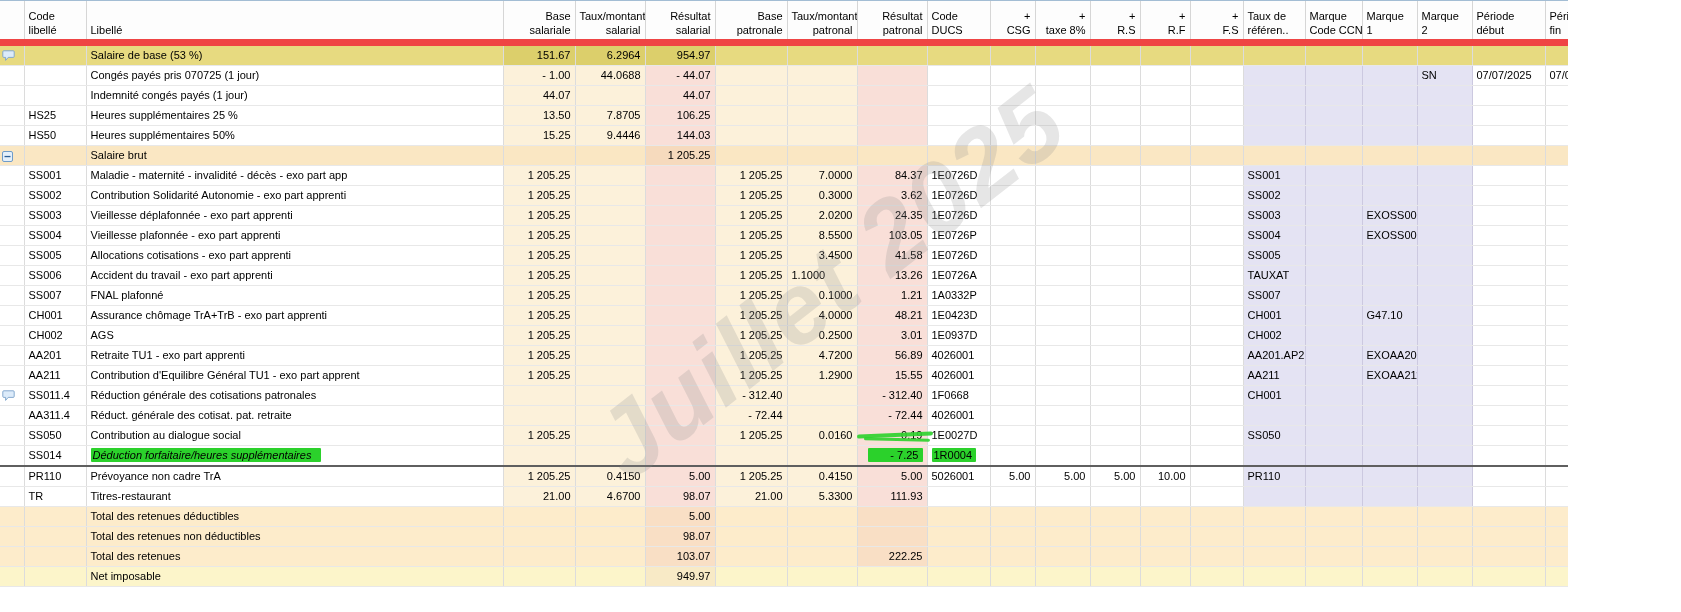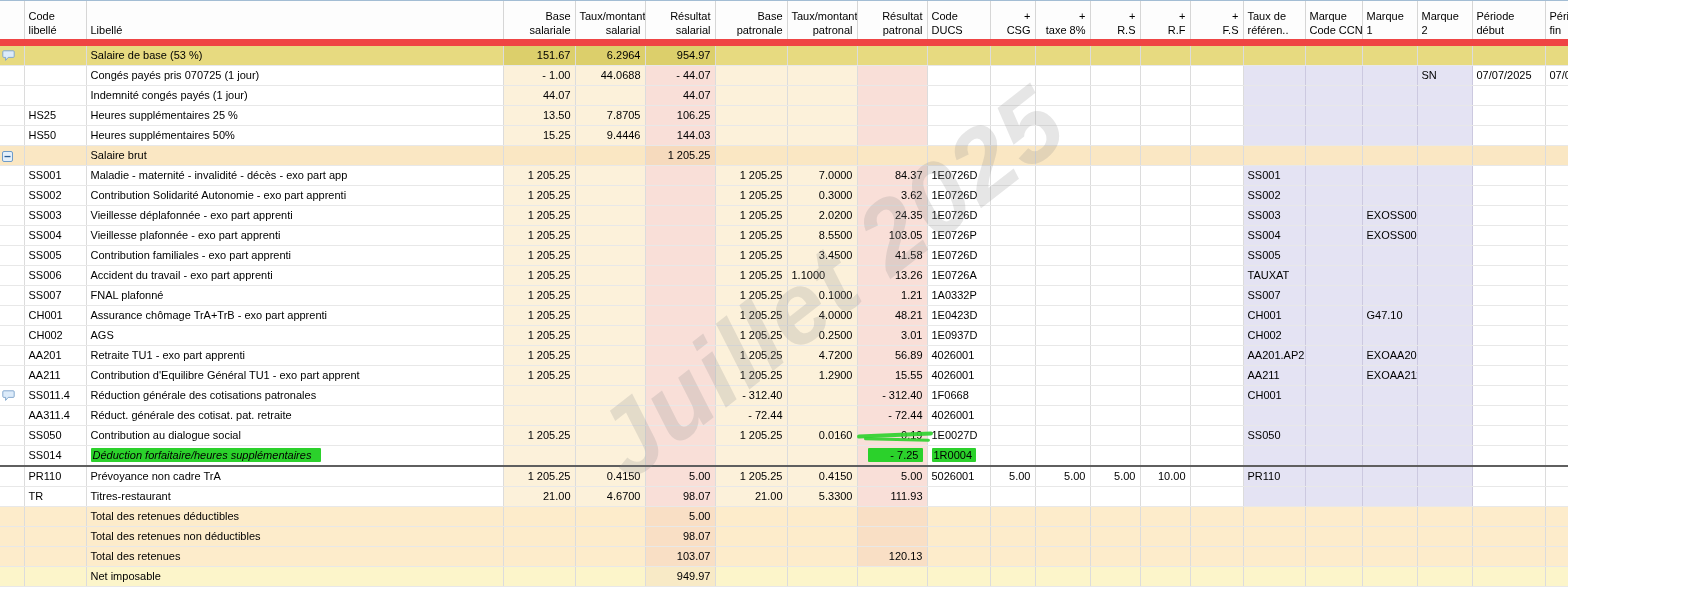--- a/index.html
+++ b/index.html
@@ -414,21 +414,21 @@
           <td class="c-taux_ref" style="text-align: left;">SS004</td>
           <td class="c-marque_ccn" style="text-align: left;"></td>
           <td class="c-marque1" style="text-align: left;">EXOSS004</td>
           <td class="c-marque2" style="text-align: left;"></td>
           <td class="c-periode_debut" style="text-align: left;"></td>
           <td class="c-periode_fin" style="text-align: left;"></td>
         </tr>
         <tr class="r-normal">
           <td class="c-icon" style="text-align: left;"></td>
           <td class="c-code" style="text-align: left;">SS005</td>
-          <td class="c-label" style="text-align: left;">Contribution familiales - exo part apprenti</td>
+          <td class="c-label" style="text-align: left;">Allocations cotisations - exo part apprenti</td>
           <td class="c-base_sal" style="text-align: right;">1 205.25</td>
           <td class="c-taux_sal" style="text-align: right;"></td>
           <td class="c-res_sal" style="text-align: right;"></td>
           <td class="c-base_pat" style="text-align: right;">1 205.25</td>
           <td class="c-taux_pat" style="text-align: right;">3.4500</td>
           <td class="c-res_pat" style="text-align: right;">41.58</td>
           <td class="c-ducs" style="text-align: left;">1E0726D</td>
           <td class="c-csg" style="text-align: right;"></td>
           <td class="c-taxe8" style="text-align: right;"></td>
           <td class="c-rs" style="text-align: right;"></td>
@@ -767,21 +767,21 @@
         </tr>
         <tr class="r-total">
           <td class="c-icon" style="text-align: left;"></td>
           <td class="c-code" style="text-align: left;"></td>
           <td class="c-label" style="text-align: left;">Total des retenues</td>
           <td class="c-base_sal" style="text-align: right;"></td>
           <td class="c-taux_sal" style="text-align: right;"></td>
           <td class="c-res_sal" style="text-align: right;">103.07</td>
           <td class="c-base_pat" style="text-align: right;"></td>
           <td class="c-taux_pat" style="text-align: right;"></td>
-          <td class="c-res_pat" style="text-align: right;">120.13</td>
+          <td class="c-res_pat" style="text-align: right;">222.25</td>
           <td class="c-ducs" style="text-align: left;"></td>
           <td class="c-csg" style="text-align: right;"></td>
           <td class="c-taxe8" style="text-align: right;"></td>
           <td class="c-rs" style="text-align: right;"></td>
           <td class="c-rf" style="text-align: right;"></td>
           <td class="c-fs" style="text-align: right;"></td>
           <td class="c-taux_ref" style="text-align: left;"></td>
           <td class="c-marque_ccn" style="text-align: left;"></td>
           <td class="c-marque1" style="text-align: left;"></td>
           <td class="c-marque2" style="text-align: left;"></td>

